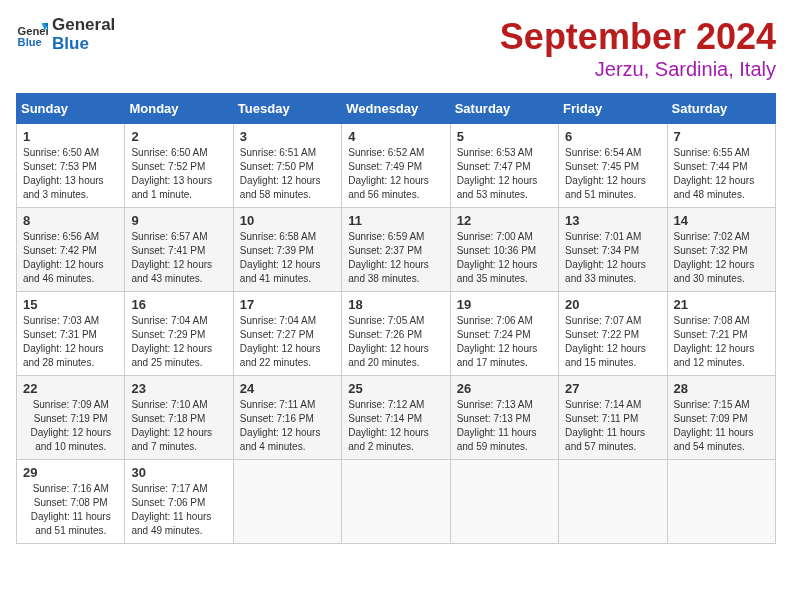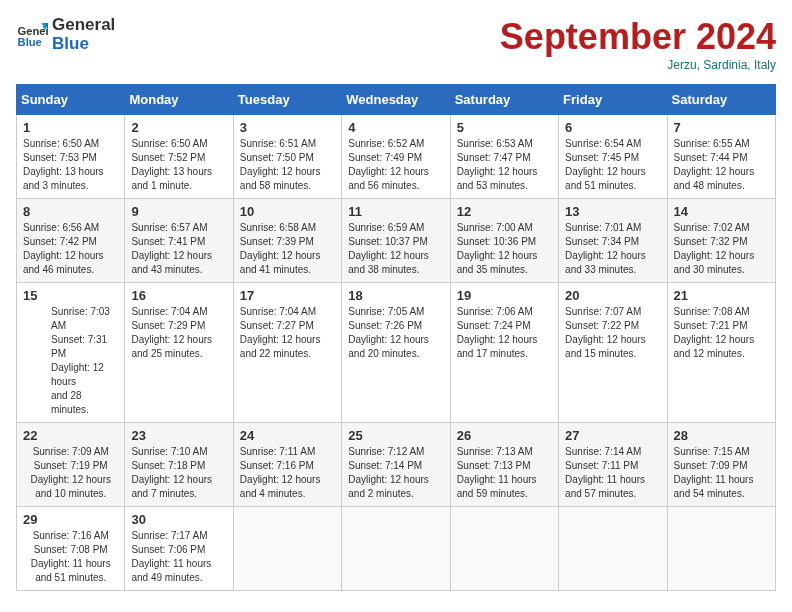--- a/index.html
+++ b/index.html
@@ -27,22 +27,22 @@
     }
     .title-section {
       text-align: right;
     }
     .month-title {
       font-size: 36px;
       font-weight: bold;
       color: #b91c1c;
     }
     .subtitle {
-      font-size: 12px;
-      color: #0f766e;
+      font-size: 20px;
+      color: #a21caf;
     }
     table {
       width: 100%;
       border-collapse: collapse;
       font-size: 11px;
     }
     thead tr th {
       background-color: #2a6bbf;
       color: white;
       padding: 7px 4px;
@@ -182,21 +182,21 @@
         <td>
           <span class="day-num">10</span>
           <div class="day-info" style="white-space: pre-line;">Sunrise: 6:58 AM
 Sunset: 7:39 PM
 Daylight: 12 hours
 and 41 minutes.</div>
         </td>
         <td>
           <span class="day-num">11</span>
           <div class="day-info" style="white-space: pre-line;">Sunrise: 6:59 AM
-Sunset: 10:37 PM
+Sunset: 2:37 PM
 Daylight: 12 hours
 and 38 minutes.</div>
         </td>
         <td>
           <span class="day-num">12</span>
           <div class="day-info" style="white-space: pre-line;">Sunrise: 7:00 AM
 Sunset: 10:36 PM
 Daylight: 12 hours
 and 35 minutes.</div>
         </td>
@@ -211,21 +211,21 @@
           <span class="day-num">14</span>
           <div class="day-info" style="white-space: pre-line;">Sunrise: 7:02 AM
 Sunset: 7:32 PM
 Daylight: 12 hours
 and 30 minutes.</div>
         </td>
       </tr>
       <tr>
         <td>
           <span class="day-num">15</span>
-          <div class="day-info" style="white-space: pre-line; margin-left: 28px;">Sunrise: 7:03 AM
+          <div class="day-info" style="white-space: pre-line;">Sunrise: 7:03 AM
 Sunset: 7:31 PM
 Daylight: 12 hours
 and 28 minutes.</div>
         </td>
         <td>
           <span class="day-num">16</span>
           <div class="day-info" style="white-space: pre-line;">Sunrise: 7:04 AM
 Sunset: 7:29 PM
 Daylight: 12 hours
 and 25 minutes.</div>

